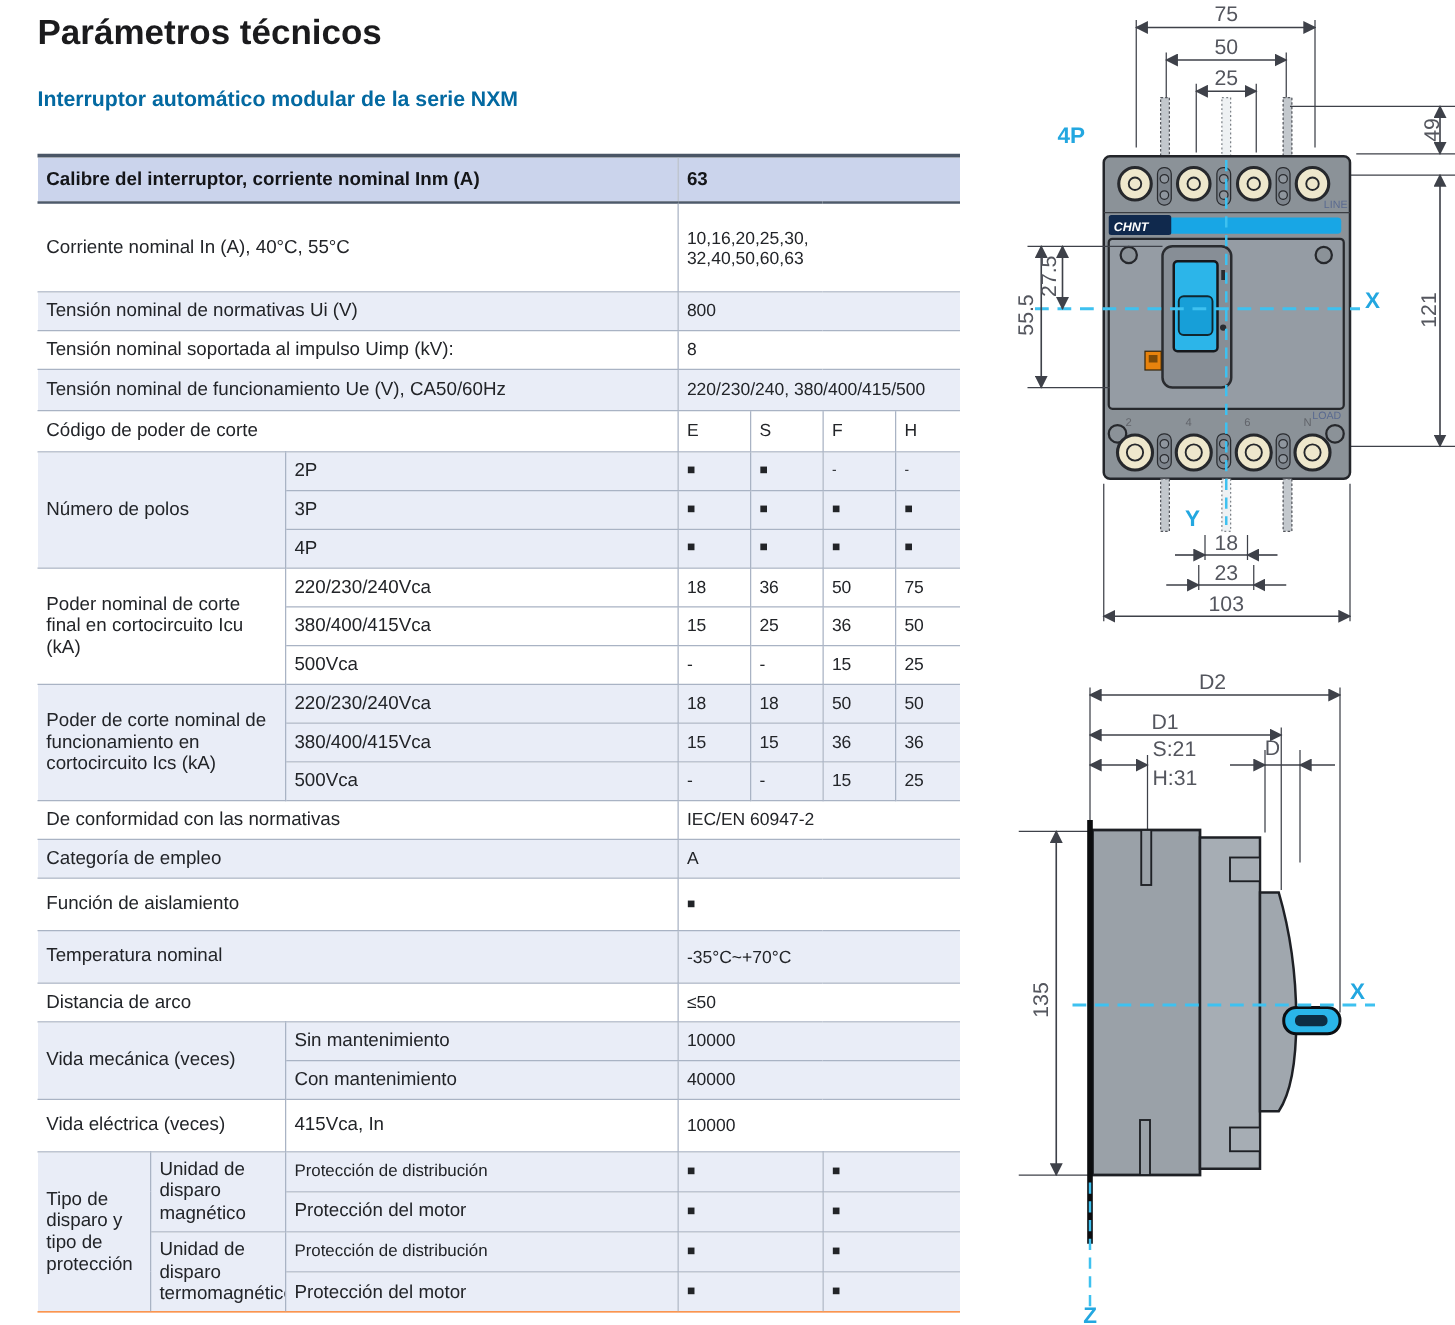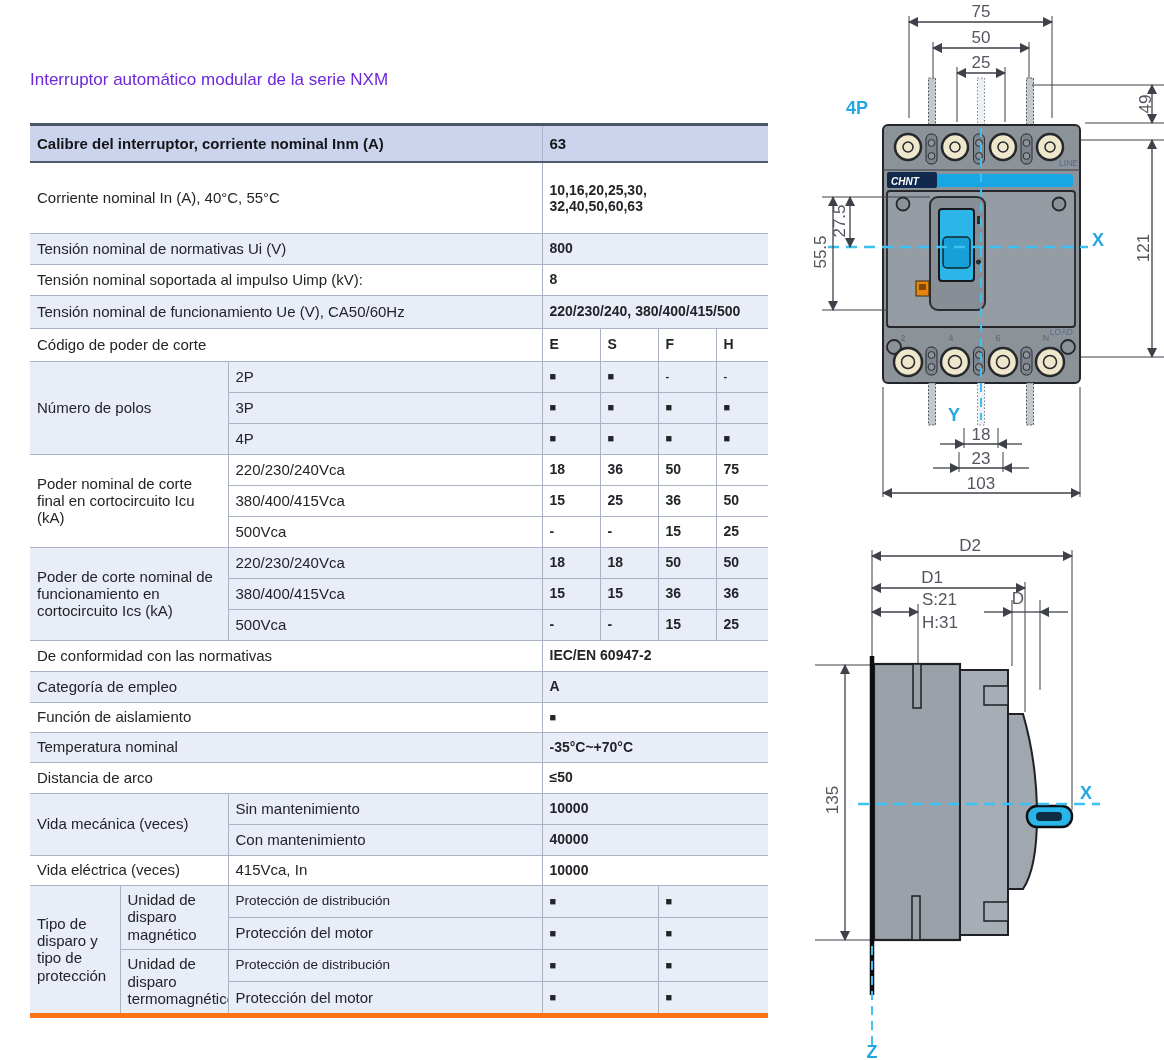--- a/index.html
+++ b/index.html
@@ -1,48 +1,49 @@
 <!DOCTYPE html>
 <html><head>
 <meta charset="utf-8">
 <style>
   html,body{margin:0;padding:0;background:#ffffff;}
   #stage{position:relative;width:1164px;height:1060px;background:#ffffff;overflow:hidden;
          font-family:"Liberation Sans",sans-serif;color:#222428;}
   .page-title{position:absolute;left:30px;top:10px;font-size:28px;font-weight:bold;color:#1b1b1d;}
-  .page-subtitle{position:absolute;left:30px;top:70px;font-size:17px;font-weight:normal;color:#6d28d9;}
+  .page-subtitle{position:absolute;left:30px;top:70px;font-size:17px;font-weight:bold;color:#0369a1;}
   .tbl-wrap{position:absolute;left:30px;top:123px;width:738px;border-top:3px solid #4a5666;
-            border-bottom:5px solid #f97316;}
+            border-bottom:1px solid #f97316;}
   table.params{border-collapse:collapse;table-layout:fixed;width:738px;border:hidden;font-size:15px;}
   table.params td,table.params th{border:1px solid #a9b3c4;padding:2px 7px;vertical-align:middle;
             text-align:left;overflow:hidden;line-height:1.15;}
   table.params th{background:#cbd4ec;font-weight:bold;border-bottom:2px solid #4d5a6b;font-size:15px;color:#141518;}
   tr.bgB td{background:#e9edf7;}
   tr.bgW td{background:#ffffff;}
-  .h36{height:36px}.h89{height:71px}.h31{height:31px}.h30{height:30px}.h33{height:33px}.h32{height:32px}
-  .v{font-size:14px;font-weight:bold;}
+  .h36{height:36px}.h89{height:71px}.h31{height:31px}.h30{height:42px}.h33{height:33px}.h32{height:32px}
+  .v{font-size:14px;}
   .preline{white-space:pre-line;}
   .nowrap{white-space:nowrap;overflow:hidden;}
   .sq{font-size:11px;}
   
   #drawings{position:absolute;left:770px;top:0;}
   .dimln{stroke:#3e4149;stroke-width:1.3;fill:none;}
   .extln{stroke:#3e4149;stroke-width:1;fill:none;}
   .dimt{font-family:"Liberation Sans",sans-serif;font-size:17px;fill:#54565e;}
   .bluet{font-family:"Liberation Sans",sans-serif;font-size:18px;font-weight:bold;fill:#23a7e0;}
   .cyand{stroke:#3ec1f0;stroke-width:2.4;stroke-dasharray:11 7;fill:none;}
   .cyandv{stroke:#3ec1f0;stroke-width:2;stroke-dasharray:9 6;fill:none;}
   .tiny{font-family:"Liberation Sans",sans-serif;font-size:8.5px;fill:#5a6a90;}
   .tnum{font-family:"Liberation Sans",sans-serif;font-size:9px;fill:#62656b;}
 </style>
 </head>
 <body>
 
 <div id="stage">
 
+  <div class="page-title">Parámetros técnicos</div>
   <div class="page-subtitle">Interruptor automático modular de la serie NXM</div>
 
   <div class="tbl-wrap">
   <table class="params">
     <colgroup>
       <col style="width:90px">
           <col style="width:108px">
           <col style="width:314px">
       <col style="width:58px">
           <col style="width:58px">

